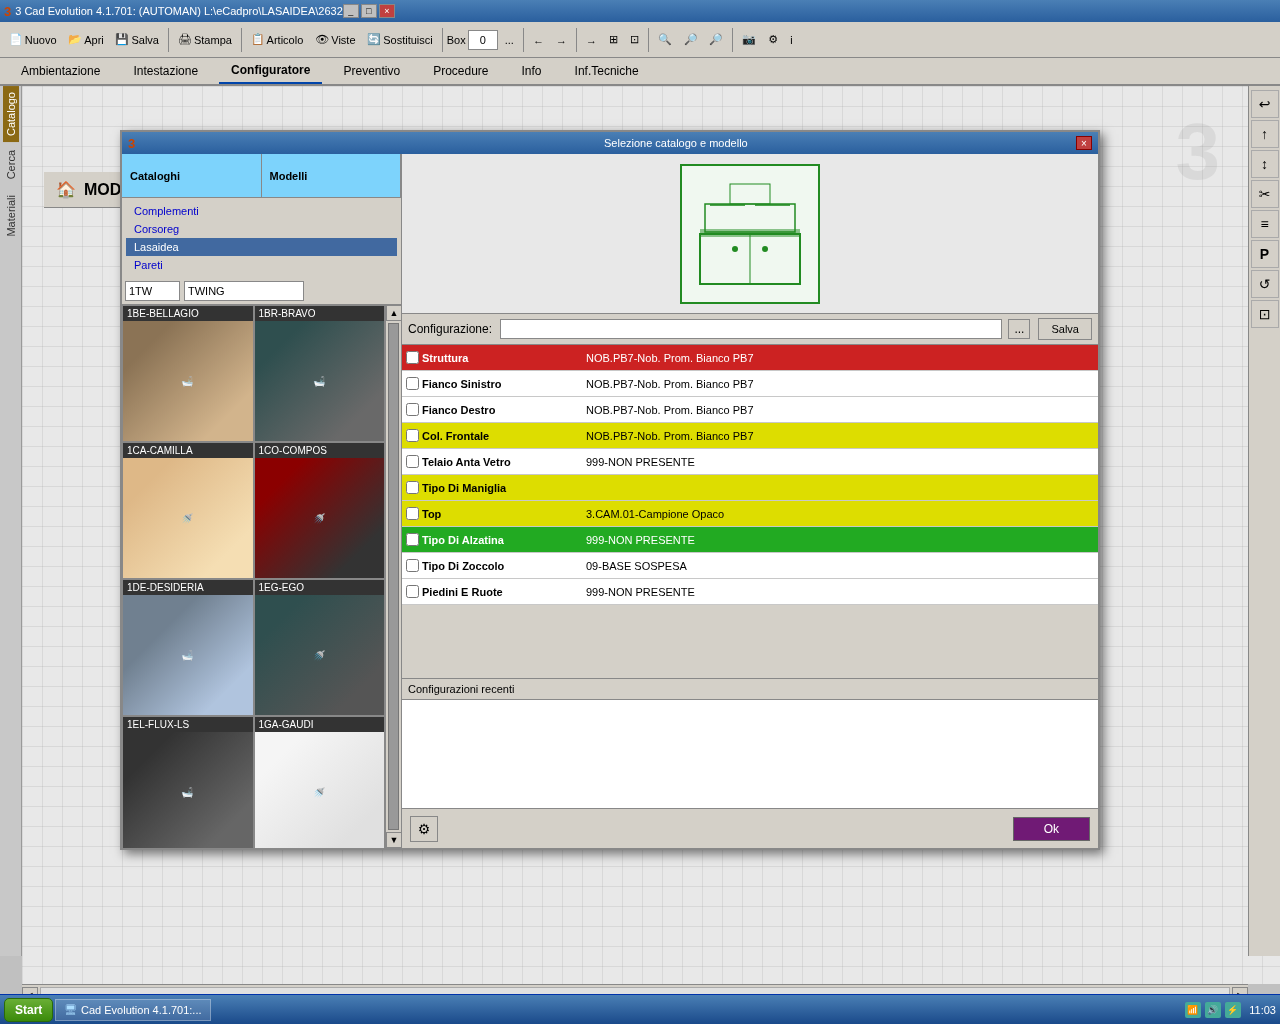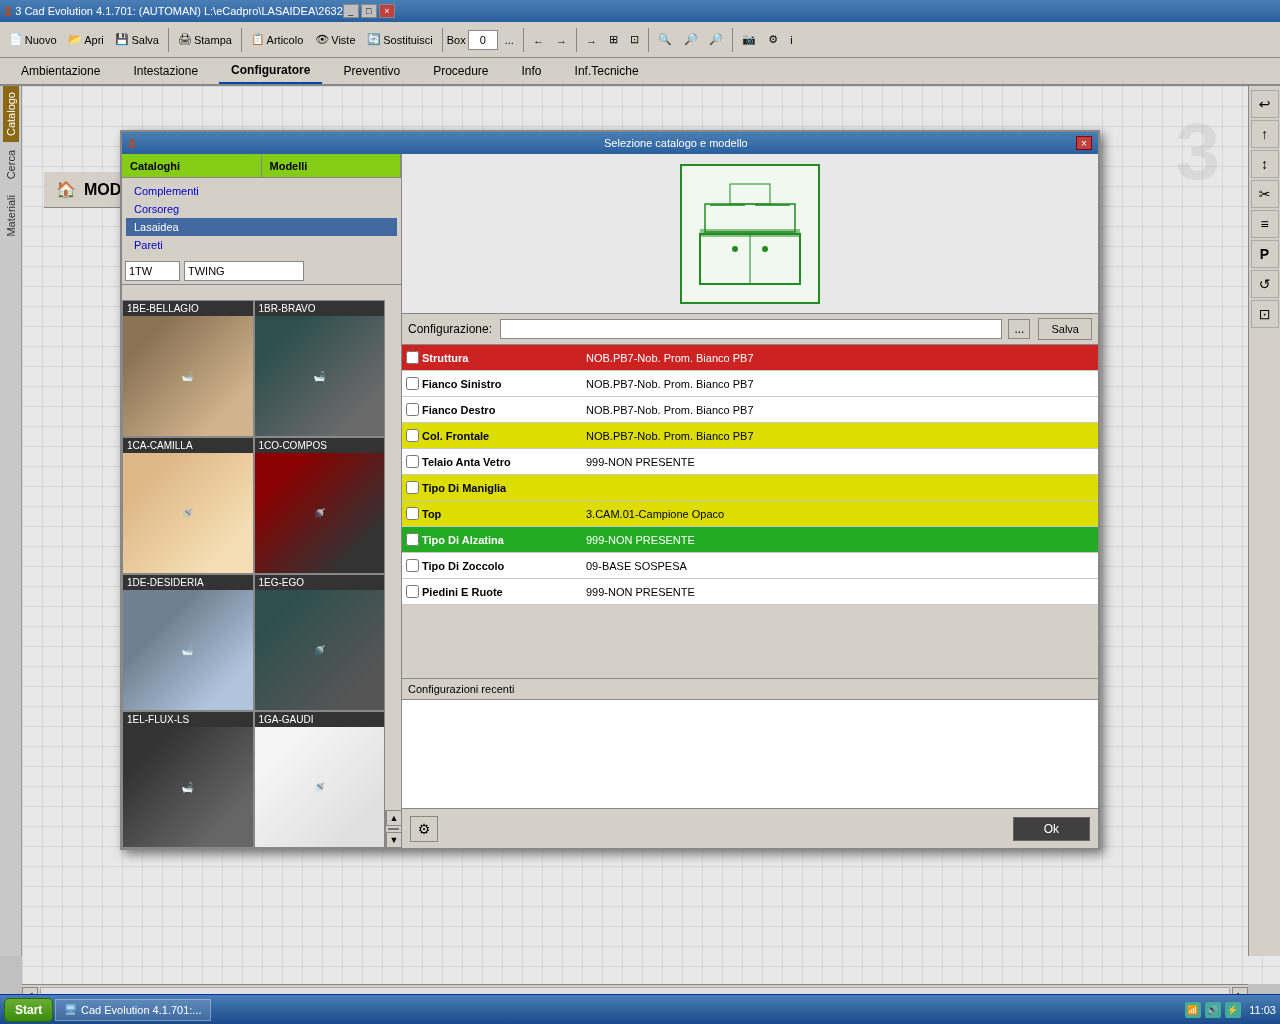--- a/index.html
+++ b/index.html
@@ -42,21 +42,21 @@
     #dialog { position: absolute; left: 120px; top: 130px; width: 980px; height: 720px; background: #d4d0c8; border: 2px solid #888; box-shadow: 4px 4px 10px rgba(0,0,0,0.5); }
     #dialog-title { background: linear-gradient(to bottom, #4a7fb5, #2a5f9e); color: white; height: 22px; display: flex; align-items: center; padding: 0 6px; font-size: 11px; }
     #dialog-title span { flex: 1; }
     .dialog-close { width: 16px; height: 14px; background: #c04040; border: 1px solid #800; color: white; font-size: 10px; display: flex; align-items: center; justify-content: center; cursor: pointer; }
 
     
     #dialog-body { display: flex; height: calc(100% - 22px); }
 
     
     #catalog-panel { width: 280px; border-right: 1px solid #888; display: flex; flex-direction: column; }
-    #catalog-header { display: flex; background: #84cc16; border-bottom: 1px solid #888; height: 24px; }
+    #catalog-header { display: flex; background: #7dd3fc; border-bottom: 1px solid #888; height: 44px; }
     .cat-col-header { padding: 4px 8px; font-size: 11px; font-weight: bold; border-right: 1px solid #888; flex: 1; display: flex; align-items: center; }
     #catalog-list { display: flex; flex-direction: column; padding: 4px; }
     .cat-item { padding: 3px 8px; cursor: pointer; font-size: 11px; color: #0000cc; }
     .cat-item.selected { background: #4169a0; color: white; }
 
     
     #search-bar { display: flex; align-items: center; background: #d4d0c8; border-bottom: 1px solid #888; padding: 3px; }
     #search-input { width: 60px; height: 20px; border: 1px solid #888; font-size: 11px; padding: 1px 3px; background: white; }
     #search-val { width: 120px; height: 20px; border: 1px solid #888; font-size: 11px; padding: 1px 3px; background: white; margin-left: 4px; }
 
@@ -91,21 +91,21 @@
     .row-green .config-value { color: white; }
 
     
     #recent-panel { border-top: 1px solid #888; height: 130px; display: flex; flex-direction: column; }
     #recent-header { background: #d4d0c8; padding: 4px 6px; font-size: 11px; border-bottom: 1px solid #888; }
     #recent-content { flex: 1; background: white; }
 
     
     #dialog-bottom { height: 40px; display: flex; align-items: center; justify-content: space-between; padding: 0 8px; border-top: 1px solid #888; background: #d4d0c8; }
     #gear-btn { width: 28px; height: 26px; background: #d4d0c8; border: 1px solid #888; display: flex; align-items: center; justify-content: center; cursor: pointer; font-size: 14px; }
-    #ok-btn { background: #404040; color: white; border: 1px solid #666; padding: 4px 30px; cursor: pointer; font-size: 12px; }
+    #ok-btn { background: #701a75; color: white; border: 1px solid #666; padding: 4px 30px; cursor: pointer; font-size: 12px; }
 
     
     #grid-scroll { display: flex; flex: 1; overflow: hidden; }
     .scroll-track { width: 16px; background: #d4d0c8; border-left: 1px solid #888; display: flex; flex-direction: column; }
     .scroll-thumb { background: #999; flex: 1; margin: 2px; border: 1px solid #777; }
     .scroll-arrow { width: 16px; height: 16px; background: #d4d0c8; border: 1px solid #888; display: flex; align-items: center; justify-content: center; cursor: pointer; font-size: 9px; }
     #scroll-bottom { position: absolute; bottom: 20px; left: 22px; right: 32px; height: 20px; background: #d4d0c8; border-top: 1px solid #888; display: flex; align-items: center; }
     .hscroll-arrow { width: 16px; height: 16px; background: #d4d0c8; border: 1px solid #888; display: flex; align-items: center; justify-content: center; cursor: pointer; font-size: 9px; }
     .hscroll-track { flex: 1; background: #e0e0e0; height: 16px; margin: 2px 2px; border: 1px solid #aaa; }
 
@@ -255,21 +255,21 @@
         <div class="cat-item">Corsoreg</div>
         <div class="cat-item selected">Lasaidea</div>
         <div class="cat-item">Pareti</div>
       </div>
 
       <div id="search-bar">
         <input id="search-input" class="" value="1TW" style="width: 55px; height: 20px; border: 1px solid rgb(136, 136, 136); font-size: 11px;">
         <input id="search-val" class="" value="TWING" style="width: 120px; height: 20px; border: 1px solid rgb(136, 136, 136); font-size: 11px; margin-left: 4px;">
       </div>
 
-      <div id="grid-scroll" style="flex:1;overflow:hidden;display:flex;align-items:flex-end;">
+      <div id="grid-scroll" style="flex:1;overflow:hidden;display:flex;">
         <div id="image-grid-wrapper" style="flex:1;overflow-y:auto;">
           <div id="image-grid">
 
             <div class="model-cell">
               <div class="model-label">1BE-BELLAGIO</div>
               <div class="model-img img-bellagio">🛁</div>
             </div>
 
             <div class="model-cell">
               <div class="model-label">1BR-BRAVO</div>

